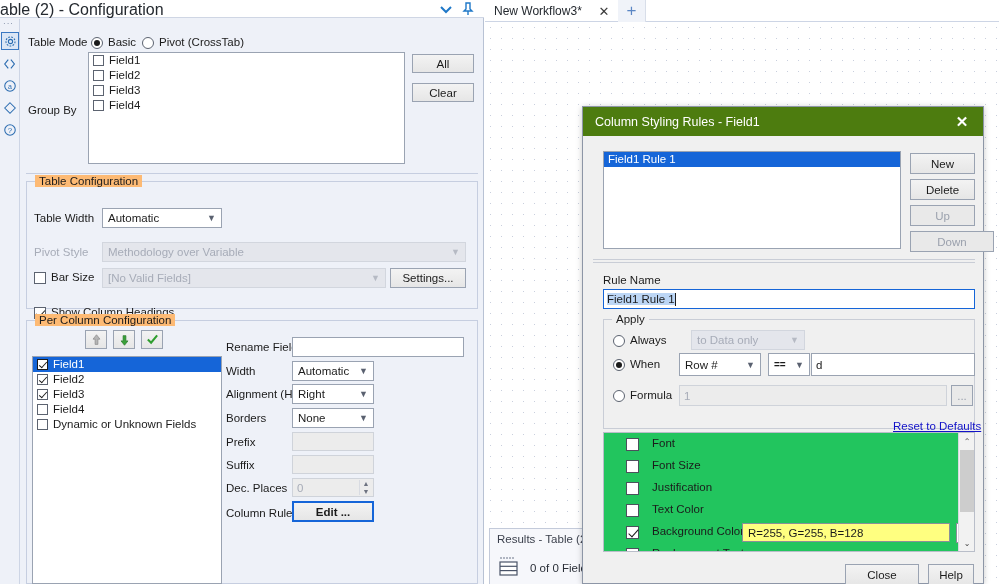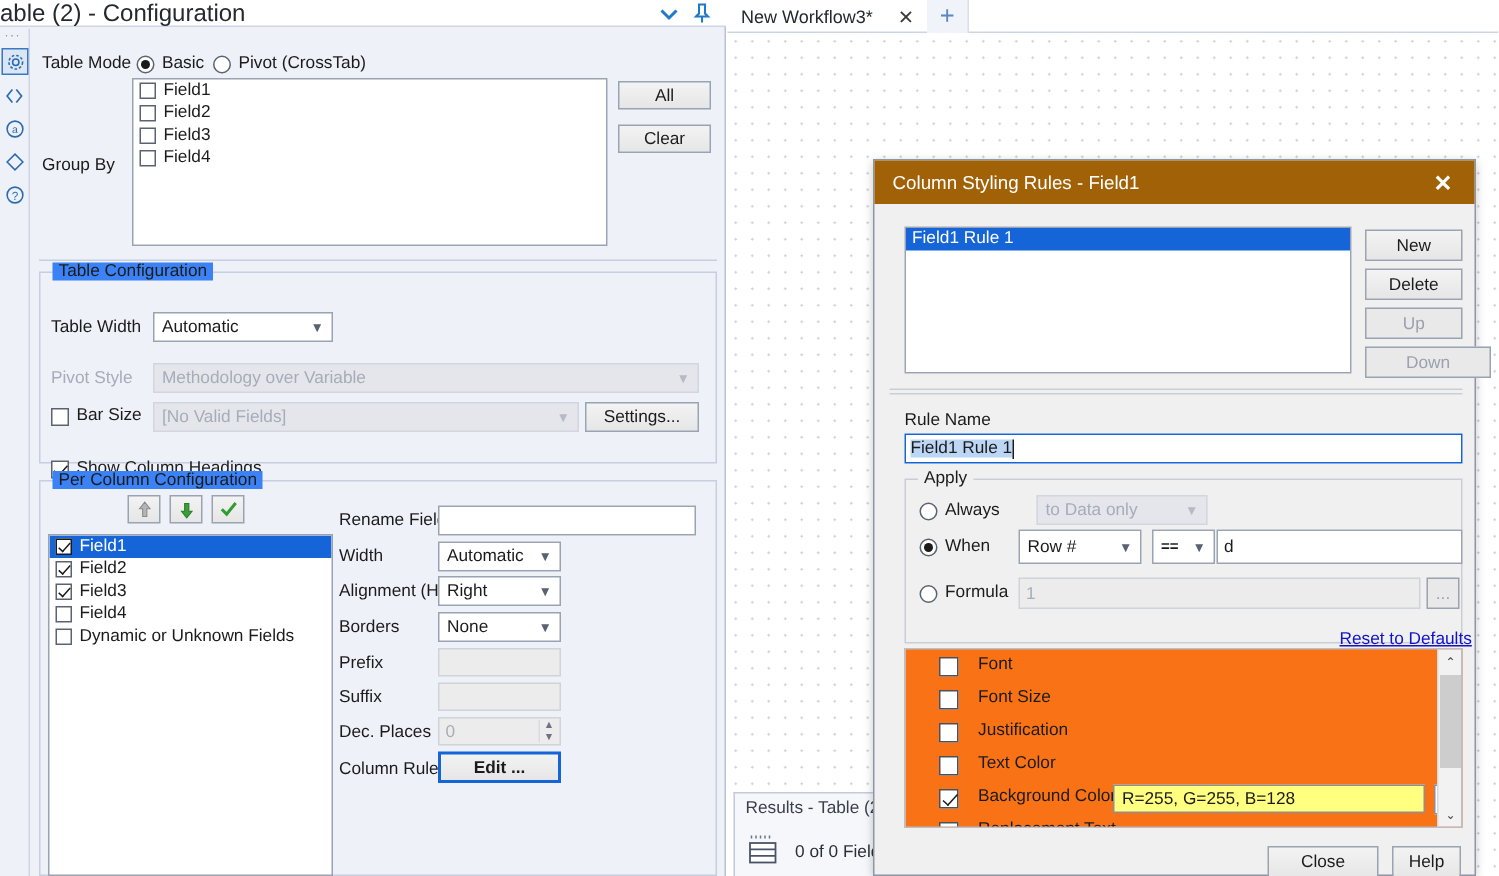--- a/index.html
+++ b/index.html
@@ -123,21 +123,21 @@
   }
   .btn.focus { border: 2px solid #1565d8; font-weight: bold; }
   .btn.disabled { color: #9ba1ad; background: #e9e9e9; }
 
   .groupbox {
     position: absolute;
     border: 1px solid #c6cee0;
   }
   .group-legend {
     position: absolute; top: -7px; left: 8px;
-    background: #3b82f6; padding: 0 4px;
+    background: #fdba74; padding: 0 4px;
     font-size: 11.5px; color: #1b1b1b; white-space: nowrap;
   }
 
   .combo {
     position: absolute; background: #fff;
     border: 1px solid #9aa3b2;
     font-size: 11.5px;
     display: flex; align-items: center;
     padding-left: 5px;
   }
@@ -225,21 +225,21 @@
 
   
   .dialog {
     position: absolute; left: 582px; top: 106px; width: 402px; height: 478px;
     background: #f0f0f0;
     border: 1px solid #8d96a6;
     box-shadow: 0 1px 6px rgba(0,0,0,0.22);
   }
   .dlg-title {
     position: absolute; left: 0; top: 0; width: 400px; height: 29px;
-    background: #a16207;
+    background: #4d7c0f;
     display: flex; align-items: center;
   }
   .dlg-title-text {
     margin-left: 12px; color: #ffffff; font-size: 12.5px; white-space: nowrap;
   }
   .dlg-close {
     position: absolute; right: 8px; top: 0; height: 29px; width: 26px;
     display: flex; align-items: center; justify-content: center;
     color: #ffffff; font-size: 15px; font-weight: bold;
   }
@@ -266,21 +266,21 @@
     display: inline-block; width: 1px; height: 13px; background: #1b1b1b;
     margin-left: 0px;
   }
 
   .link {
     position: absolute; color: #1212c8; text-decoration: underline;
     font-size: 11.5px; white-space: nowrap;
   }
 
   .style-list {
-    position: absolute; background: #f97316;
+    position: absolute; background: #22c55e;
     border: 1px solid #b9bec9;
     overflow: hidden;
   }
   .style-row { position: absolute; left: 0; width: 100%; height: 24px; }
   .style-row .srcb {
     position: absolute; left: 22px; top: 5px; width: 13px; height: 13px;
     border: 1px solid #4b515c; background: #fff;
   }
   .style-row .srcb.on::after {
     content: "";

